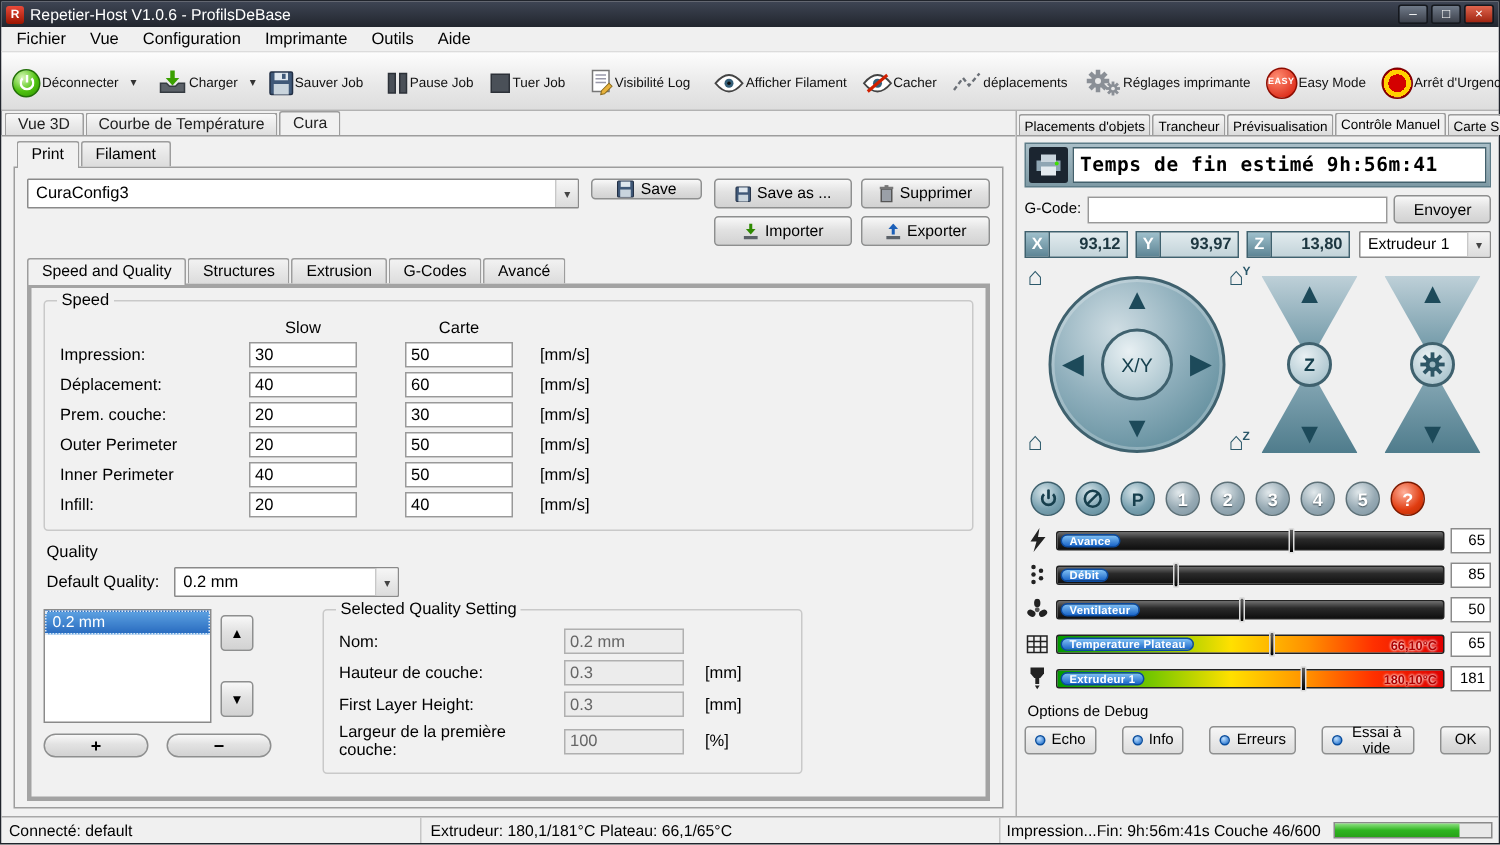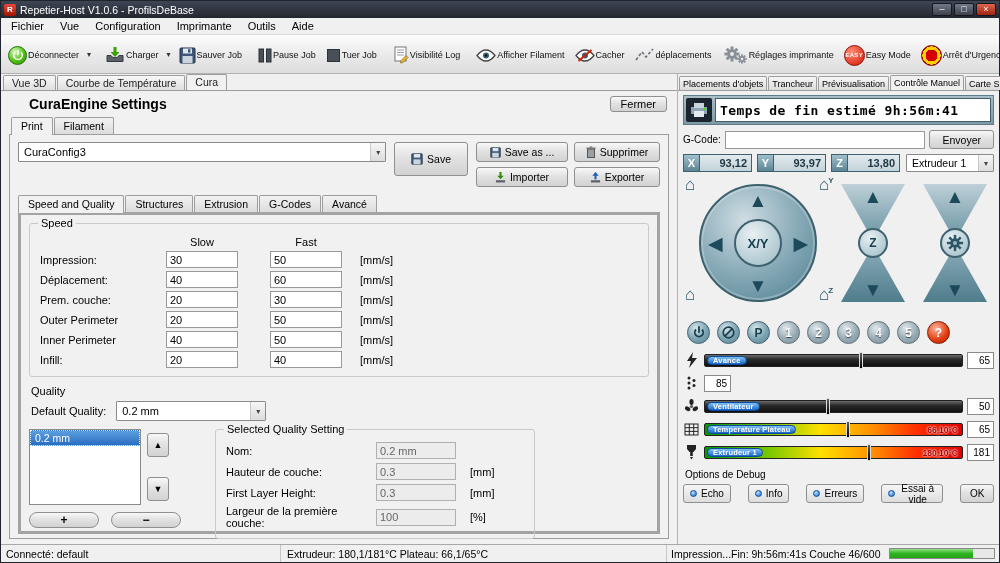--- a/index.html
+++ b/index.html
@@ -35,21 +35,21 @@
   .content{flex:1;display:flex;min-height:0;}
   .leftcol{flex:1;display:flex;flex-direction:column;min-width:0;}
 
   .mtabs{height:16px;flex:none;display:flex;align-items:flex-end;gap:1px;padding-left:2px;}
   .mtab{font-size:10.5px;padding:1px 8px;background:linear-gradient(#f8f8f8,#dedede);border:1px solid #9d9d9d;border-bottom:none;border-radius:2px 2px 0 0;color:#222;white-space:nowrap;}
   .mtab.active{background:#f1f1f1;position:relative;z-index:2;padding-bottom:2px;}
 
   .cura-panel{flex:1;border-top:1px solid #9d9d9d;background:#f1f1f1;display:flex;flex-direction:column;min-height:0;padding:3px 8px 5px;}
   .cura-head{display:flex;align-items:center;padding:2px 2px 5px;}
   .cura-title{font-size:14px;font-weight:bold;margin-left:18px;}
-  .btn{background:linear-gradient(#f8f8f8,#e2e2e2 45%,#d2d2d2);border:1px solid #8e8f8f;border-radius:3px;font-size:11px;font-family:inherit;padding:10px 10px;display:inline-flex;align-items:center;justify-content:center;gap:4px;color:#000;}
+  .btn{background:linear-gradient(#f8f8f8,#e2e2e2 45%,#d2d2d2);border:1px solid #8e8f8f;border-radius:3px;font-size:11px;font-family:inherit;padding:0 10px;display:inline-flex;align-items:center;justify-content:center;gap:4px;color:#000;}
   .fermer{margin-left:auto;min-width:56px;padding:1px 10px;}
 
   .subtabs{display:flex;padding-left:2px;position:relative;z-index:2;}
   .stab{font-size:10.5px;padding:2px 9px;background:linear-gradient(#f2f2f2,#dcdcdc);border:1px solid #9d9d9d;border-bottom:none;border-radius:2px 2px 0 0;margin-right:1px;}
   .stab.active{background:#f1f1f1;padding-bottom:3px;margin-bottom:-1px;}
   .printbox{flex:1;border:1px solid #9d9d9d;padding:7px 8px 4px;display:flex;flex-direction:column;min-height:0;}
 
   .cfgrow{display:flex;align-items:flex-start;gap:8px;}
   .combo{background:#fff;border:1px solid #8a8a8a;height:20px;display:flex;align-items:center;padding:0 5px;border-radius:1px;}
   .carrow{margin-left:auto;width:15px;align-self:stretch;display:flex;align-items:center;justify-content:center;font-size:8px;color:#444;border-left:1px solid #c8c8c8;background:linear-gradient(#f6f6f6,#dcdcdc);margin-right:-5px;}
@@ -113,21 +113,21 @@
 
   .pads{position:relative;height:140px;flex:none;margin-top:4px;}
   .homeic{position:absolute;font-size:17px;color:#2b586a;line-height:1;font-weight:bold;}
   .hsub{font-size:8px;font-weight:bold;vertical-align:super;margin-left:-1px;}
   .padxy{position:absolute;left:16px;top:8px;width:118px;height:118px;border-radius:50%;background:radial-gradient(circle at 38% 30%,#cfdde3,#8fafbc 45%,#64909f 80%,#557e8d);border:2px solid #3f616e;box-shadow:inset 0 0 0 2px rgba(255,255,255,.25);}
   .parrow{position:absolute;font-size:19px;color:#1d4a5a;line-height:1;}
   .pa-up{left:50%;top:5px;transform:translateX(-50%);}
   .pa-down{left:50%;bottom:5px;transform:translateX(-50%);}
   .pa-left{left:7px;top:50%;transform:translateY(-50%);}
   .pa-right{right:7px;top:50%;transform:translateY(-50%);}
-  .pcenter{position:absolute;left:50%;top:50%;transform:translate(-50%,-50%);width:48px;height:48px;border-radius:50%;background:radial-gradient(circle at 38% 30%,#e8f0f3,#9cbac5);border:2px solid #3f616e;display:flex;align-items:center;justify-content:center;font-weight:bold;font-size:13px;color:#16404e;}
+  .pcenter{position:absolute;left:50%;top:50%;transform:translate(-50%,-50%);width:48px;height:48px;border-radius:50%;background:radial-gradient(circle at 38% 30%,#e8f0f3,#9cbac5);border:2px solid #3f616e;display:flex;align-items:center;justify-content:center;font-weight:normal;font-size:13px;color:#16404e;}
   .bow{position:absolute;top:8px;width:64px;height:118px;}
   .padz{left:158px;} .pade{left:240px;}
   .bowt,.bowb{position:absolute;left:0;width:100%;height:50%;}
   .bowt{top:0;clip-path:polygon(0 0,100% 0,50% 96%);background:linear-gradient(#bed0d8,#628e9e);}
   .bowb{bottom:0;clip-path:polygon(50% 4%,0 100%,100% 100%);background:linear-gradient(#8fafbc,#4f7c8c);}
   .bowt .parrow{left:50%;top:3px;transform:translateX(-50%);position:absolute;}
   .bowb .parrow{left:50%;bottom:3px;transform:translateX(-50%);position:absolute;}
   .bcenter{position:absolute;left:50%;top:50%;transform:translate(-50%,-50%);width:30px;height:30px;border-radius:50%;background:radial-gradient(circle at 38% 30%,#e8f0f3,#9cbac5);border:2px solid #3f616e;display:flex;align-items:center;justify-content:center;font-weight:bold;font-size:12px;color:#16404e;z-index:2;}
 
   .qrow{display:flex;align-items:center;gap:7px;margin:5px 0 2px 4px;flex:none;}
@@ -321,24 +321,20 @@
   <div class="content">
 
     <div class="leftcol">
       <div class="mtabs">
         <span class="mtab">Vue 3D</span>
         <span class="mtab">Courbe de Température</span>
         <span class="mtab active">Cura</span>
       </div>
 
       <div class="cura-panel">
-        <div class="cura-head">
-          <span class="cura-title">CuraEngine Settings</span>
-          <button class="btn fermer">Fermer</button>
-        </div>
 
         <div class="subtabs">
           <span class="stab active">Print</span>
           <span class="stab">Filament</span>
         </div>
 
         <div class="printbox">
           <div class="cfgrow">
             <div class="combo big">
               <span>CuraConfig3</span>
@@ -397,21 +393,21 @@
           </div>
 
           <div class="setbox">
 
             <div class="groupbox">
               <span class="gb-label">Speed</span>
               <div class="srow">
                 <span class="sl"></span>
                 <span class="hdr">Slow</span>
                 <span class="sgap"></span>
-                <span class="hdr">Fast</span>
+                <span class="hdr">Carte</span>
               </div>
               <div class="srow">
                 <span class="sl">Impression:</span>
                 <input class="sin" value="30" style="">
                 <span class="sgap"></span>
                 <input class="sin" value="50" style="">
                 <span class="su">[mm/s]</span>
               </div>
               <div class="srow">
                 <span class="sl">Déplacement:</span>
@@ -632,20 +628,24 @@
               <svg width="12" height="16" viewBox="0 0 12 16">
                   <g fill="#222">
                     <circle cx="3" cy="3" r="1.5"></circle>
                     <circle cx="3" cy="8" r="1.5"></circle>
                     <circle cx="3" cy="13" r="1.5"></circle>
                     <circle cx="8" cy="5.5" r="1.5"></circle>
                     <circle cx="8" cy="10.5" r="1.5"></circle>
                   </g>
                 </svg>
             </span>
+            <div class="track dark">
+              <span class="pill">Débit</span>
+              <span class="thumb" style="left:30%;"></span>
+            </div>
             <span class="sval">85</span>
           </div>
           <div class="srow2">
             <span class="sic">
               <svg width="15" height="15" viewBox="0 0 15 15">
                   <g fill="#222">
                     <ellipse cx="7.5" cy="3" rx="2.1" ry="2.9"></ellipse>
                     <ellipse cx="3.6" cy="9.8" rx="2.1" ry="2.9" transform="rotate(120 3.6 9.8)"></ellipse>
                     <ellipse cx="11.4" cy="9.8" rx="2.1" ry="2.9" transform="rotate(240 11.4 9.8)"></ellipse>
                     <circle cx="7.5" cy="7.5" r="1.6" fill="#555"></circle>

